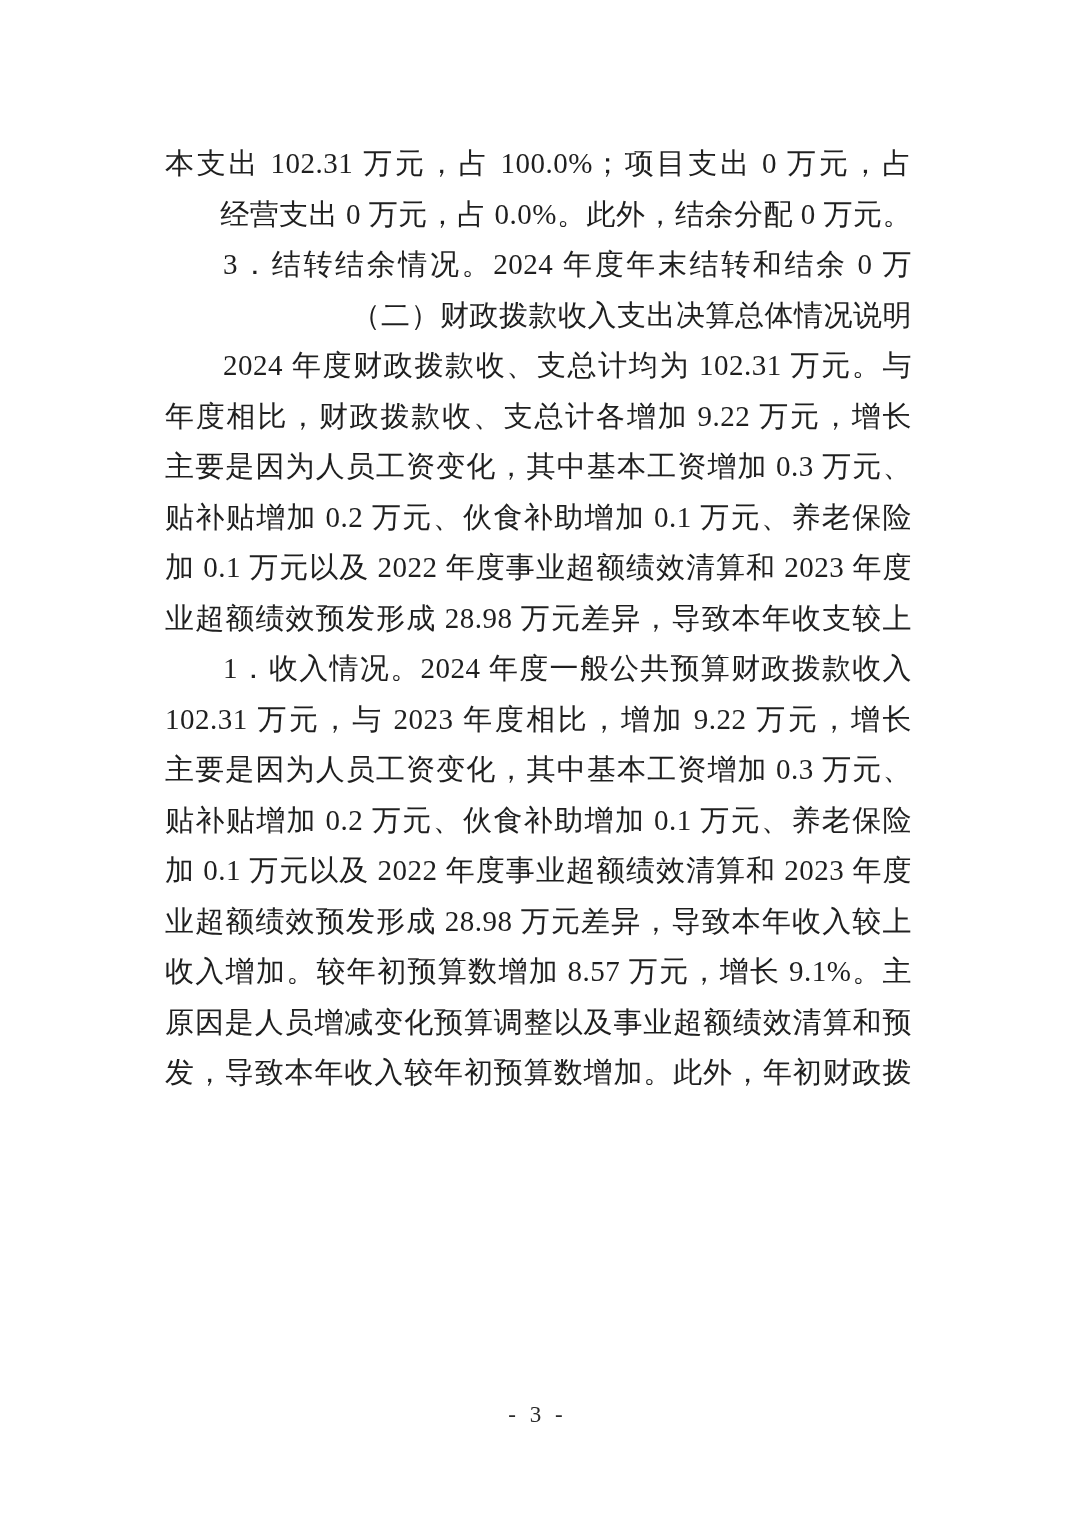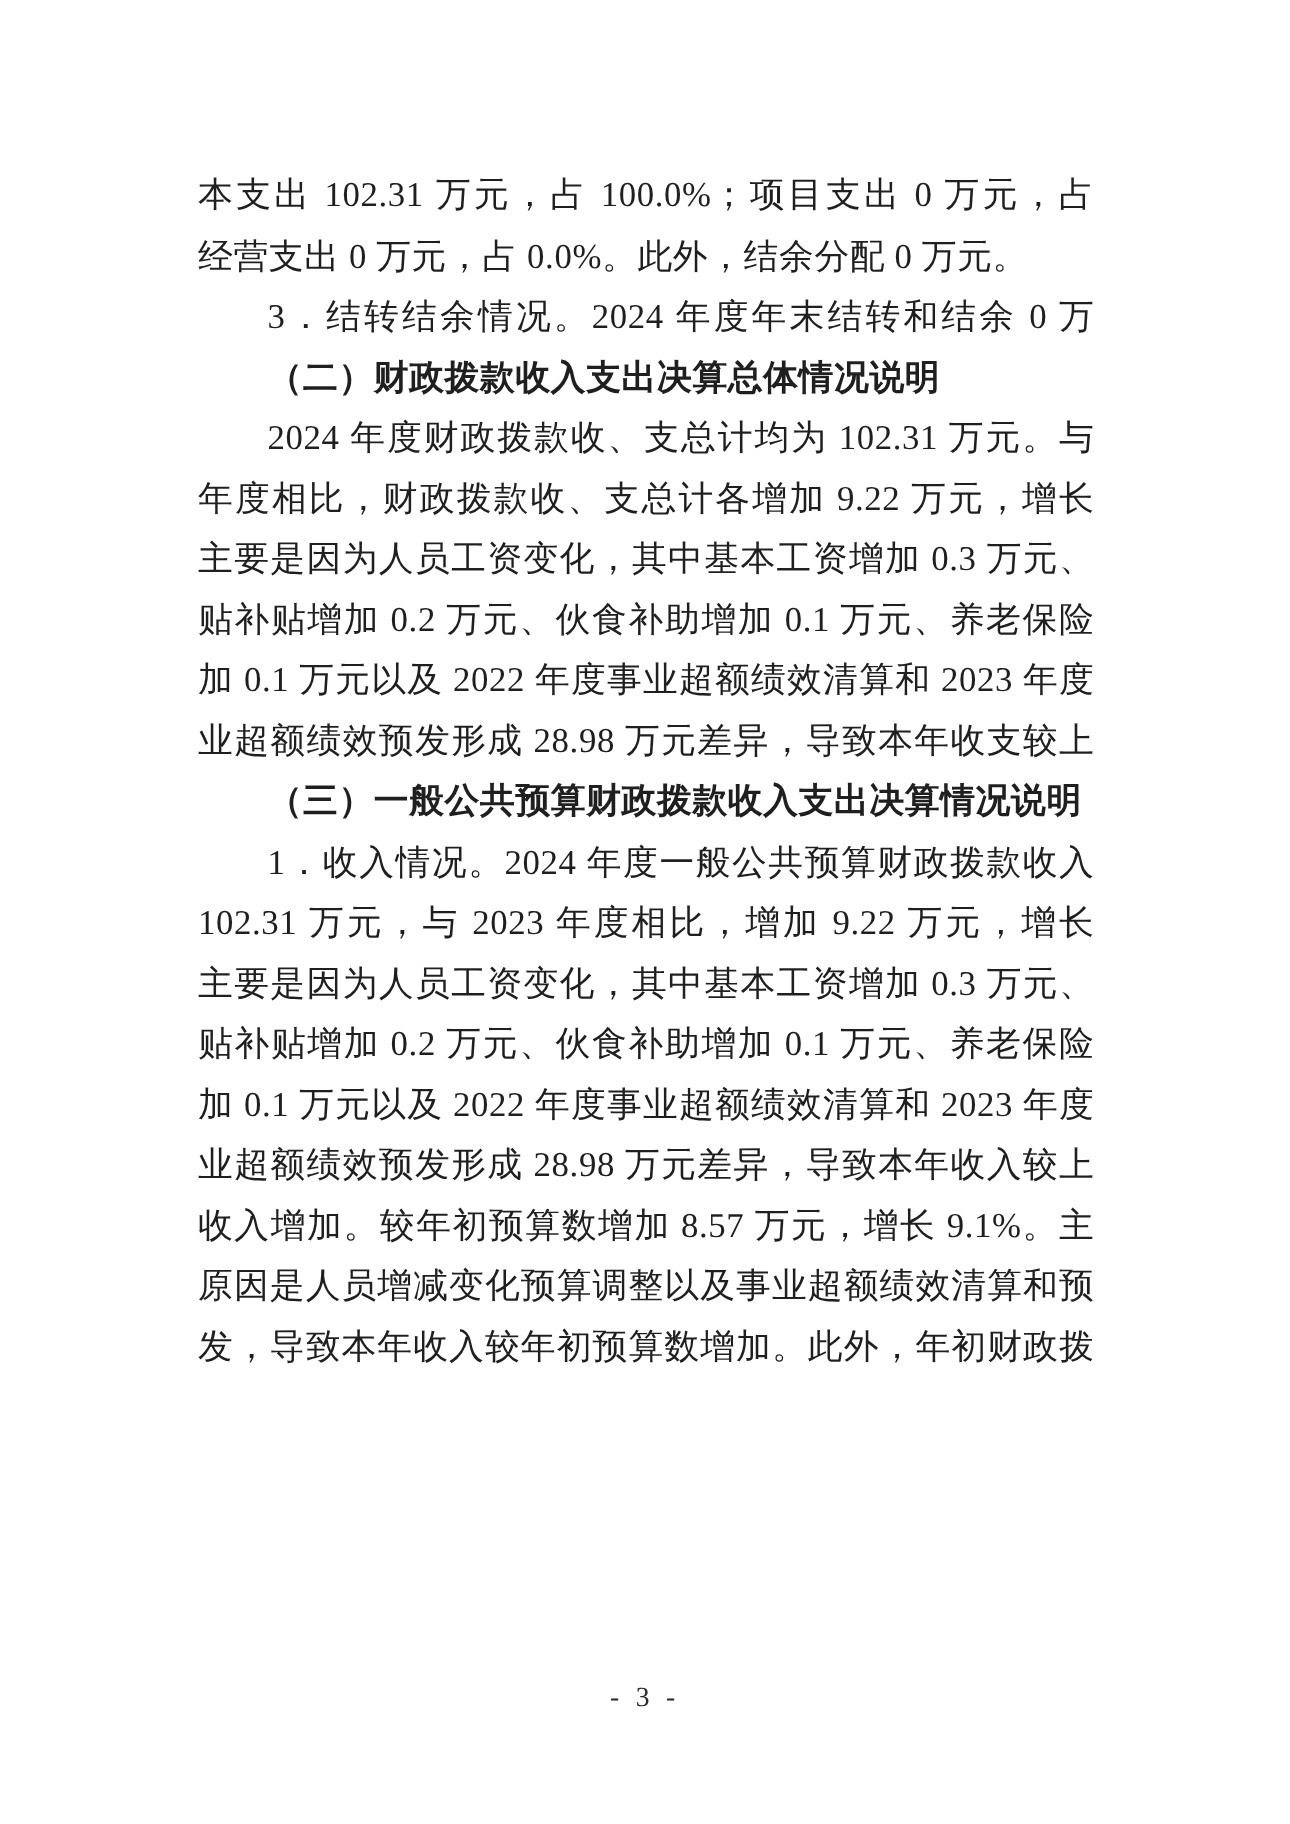--- a/index.html
+++ b/index.html
@@ -27,32 +27,33 @@
     width: 747px;
     font-size: 29px;
     line-height: 50.5px;
     color: #1f1f1f;
     letter-spacing: 0.5px;
   }
   .line {
     height: 50.5px;
     overflow: hidden;
     white-space: nowrap;
+    text-align: right;
   }
   .line.fill {
     white-space: normal;
     text-align: justify;
     text-align-last: justify;
     text-justify: inter-character;
   }
   .line.indent {
     text-indent: 2em;
   }
   .line.heading {
-    font-weight: bold;
+    font-weight: normal;
   }
   .page-footer {
     position: absolute;
     left: 0;
     right: 0;
     top: 1402px;
     text-align: center;
     font-size: 23px;
     color: #2a2a2a;
     letter-spacing: 4px;
@@ -66,21 +67,20 @@
       <div class="line fill">本支出 102.31 万元，占 100.0%；项目支出 0 万元，占 0.0%；</div>
       <div class="line">经营支出 0 万元，占 0.0%。此外，结余分配 0 万元。</div>
       <div class="line fill indent">3．结转结余情况。2024 年度年末结转和结余 0 万元，</div>
       <div class="line indent heading">（二）财政拨款收入支出决算总体情况说明</div>
       <div class="line fill indent">2024 年度财政拨款收、支总计均为 102.31 万元。与 2023</div>
       <div class="line fill">年度相比，财政拨款收、支总计各增加 9.22 万元，增长 9.9%。</div>
       <div class="line fill">主要是因为人员工资变化，其中基本工资增加 0.3 万元、津</div>
       <div class="line fill">贴补贴增加 0.2 万元、伙食补助增加 0.1 万元、养老保险增</div>
       <div class="line fill">加 0.1 万元以及 2022 年度事业超额绩效清算和 2023 年度事</div>
       <div class="line fill">业超额绩效预发形成 28.98 万元差异，导致本年收支较上年</div>
-      <div class="line indent heading">（三）一般公共预算财政拨款收入支出决算情况说明</div>
       <div class="line fill indent">1．收入情况。2024 年度一般公共预算财政拨款收入</div>
       <div class="line fill">102.31 万元，与 2023 年度相比，增加 9.22 万元，增长 9.9%。</div>
       <div class="line fill">主要是因为人员工资变化，其中基本工资增加 0.3 万元、津</div>
       <div class="line fill">贴补贴增加 0.2 万元、伙食补助增加 0.1 万元、养老保险增</div>
       <div class="line fill">加 0.1 万元以及 2022 年度事业超额绩效清算和 2023 年度事</div>
       <div class="line fill">业超额绩效预发形成 28.98 万元差异，导致本年收入较上年</div>
       <div class="line fill">收入增加。较年初预算数增加 8.57 万元，增长 9.1%。主要</div>
       <div class="line fill">原因是人员增减变化预算调整以及事业超额绩效清算和预</div>
       <div class="line fill">发，导致本年收入较年初预算数增加。此外，年初财政拨款</div>
     </div>

